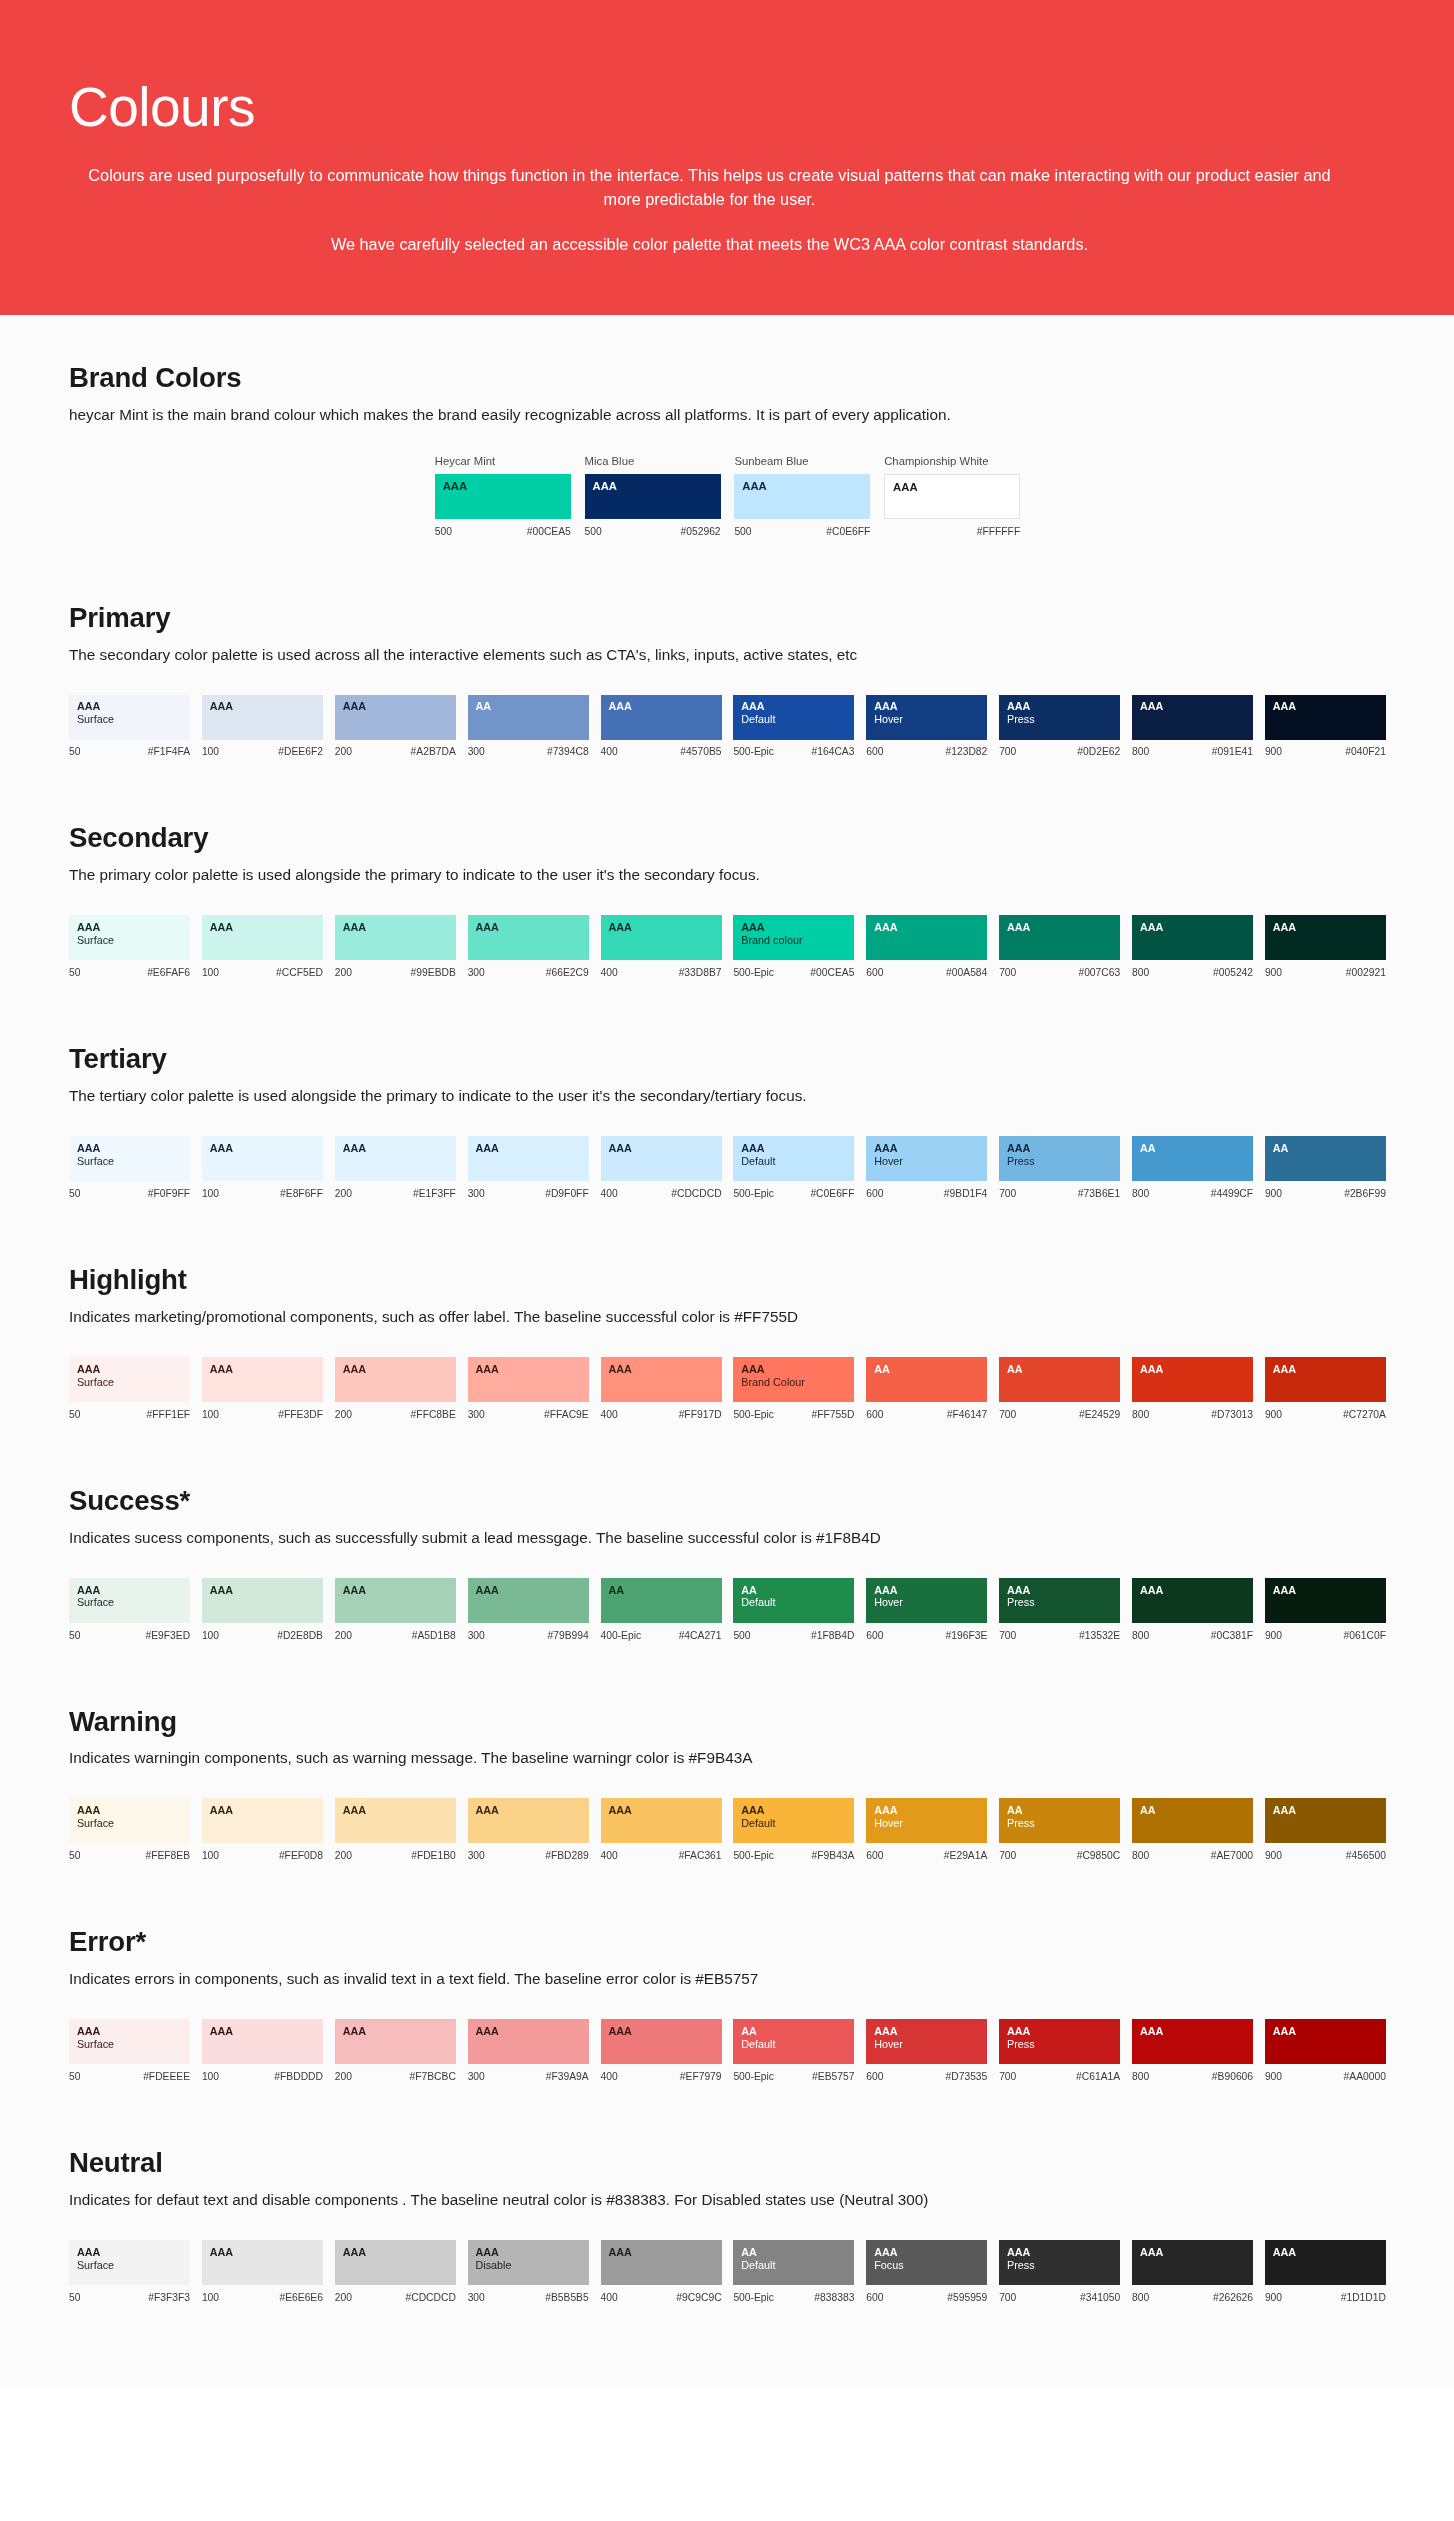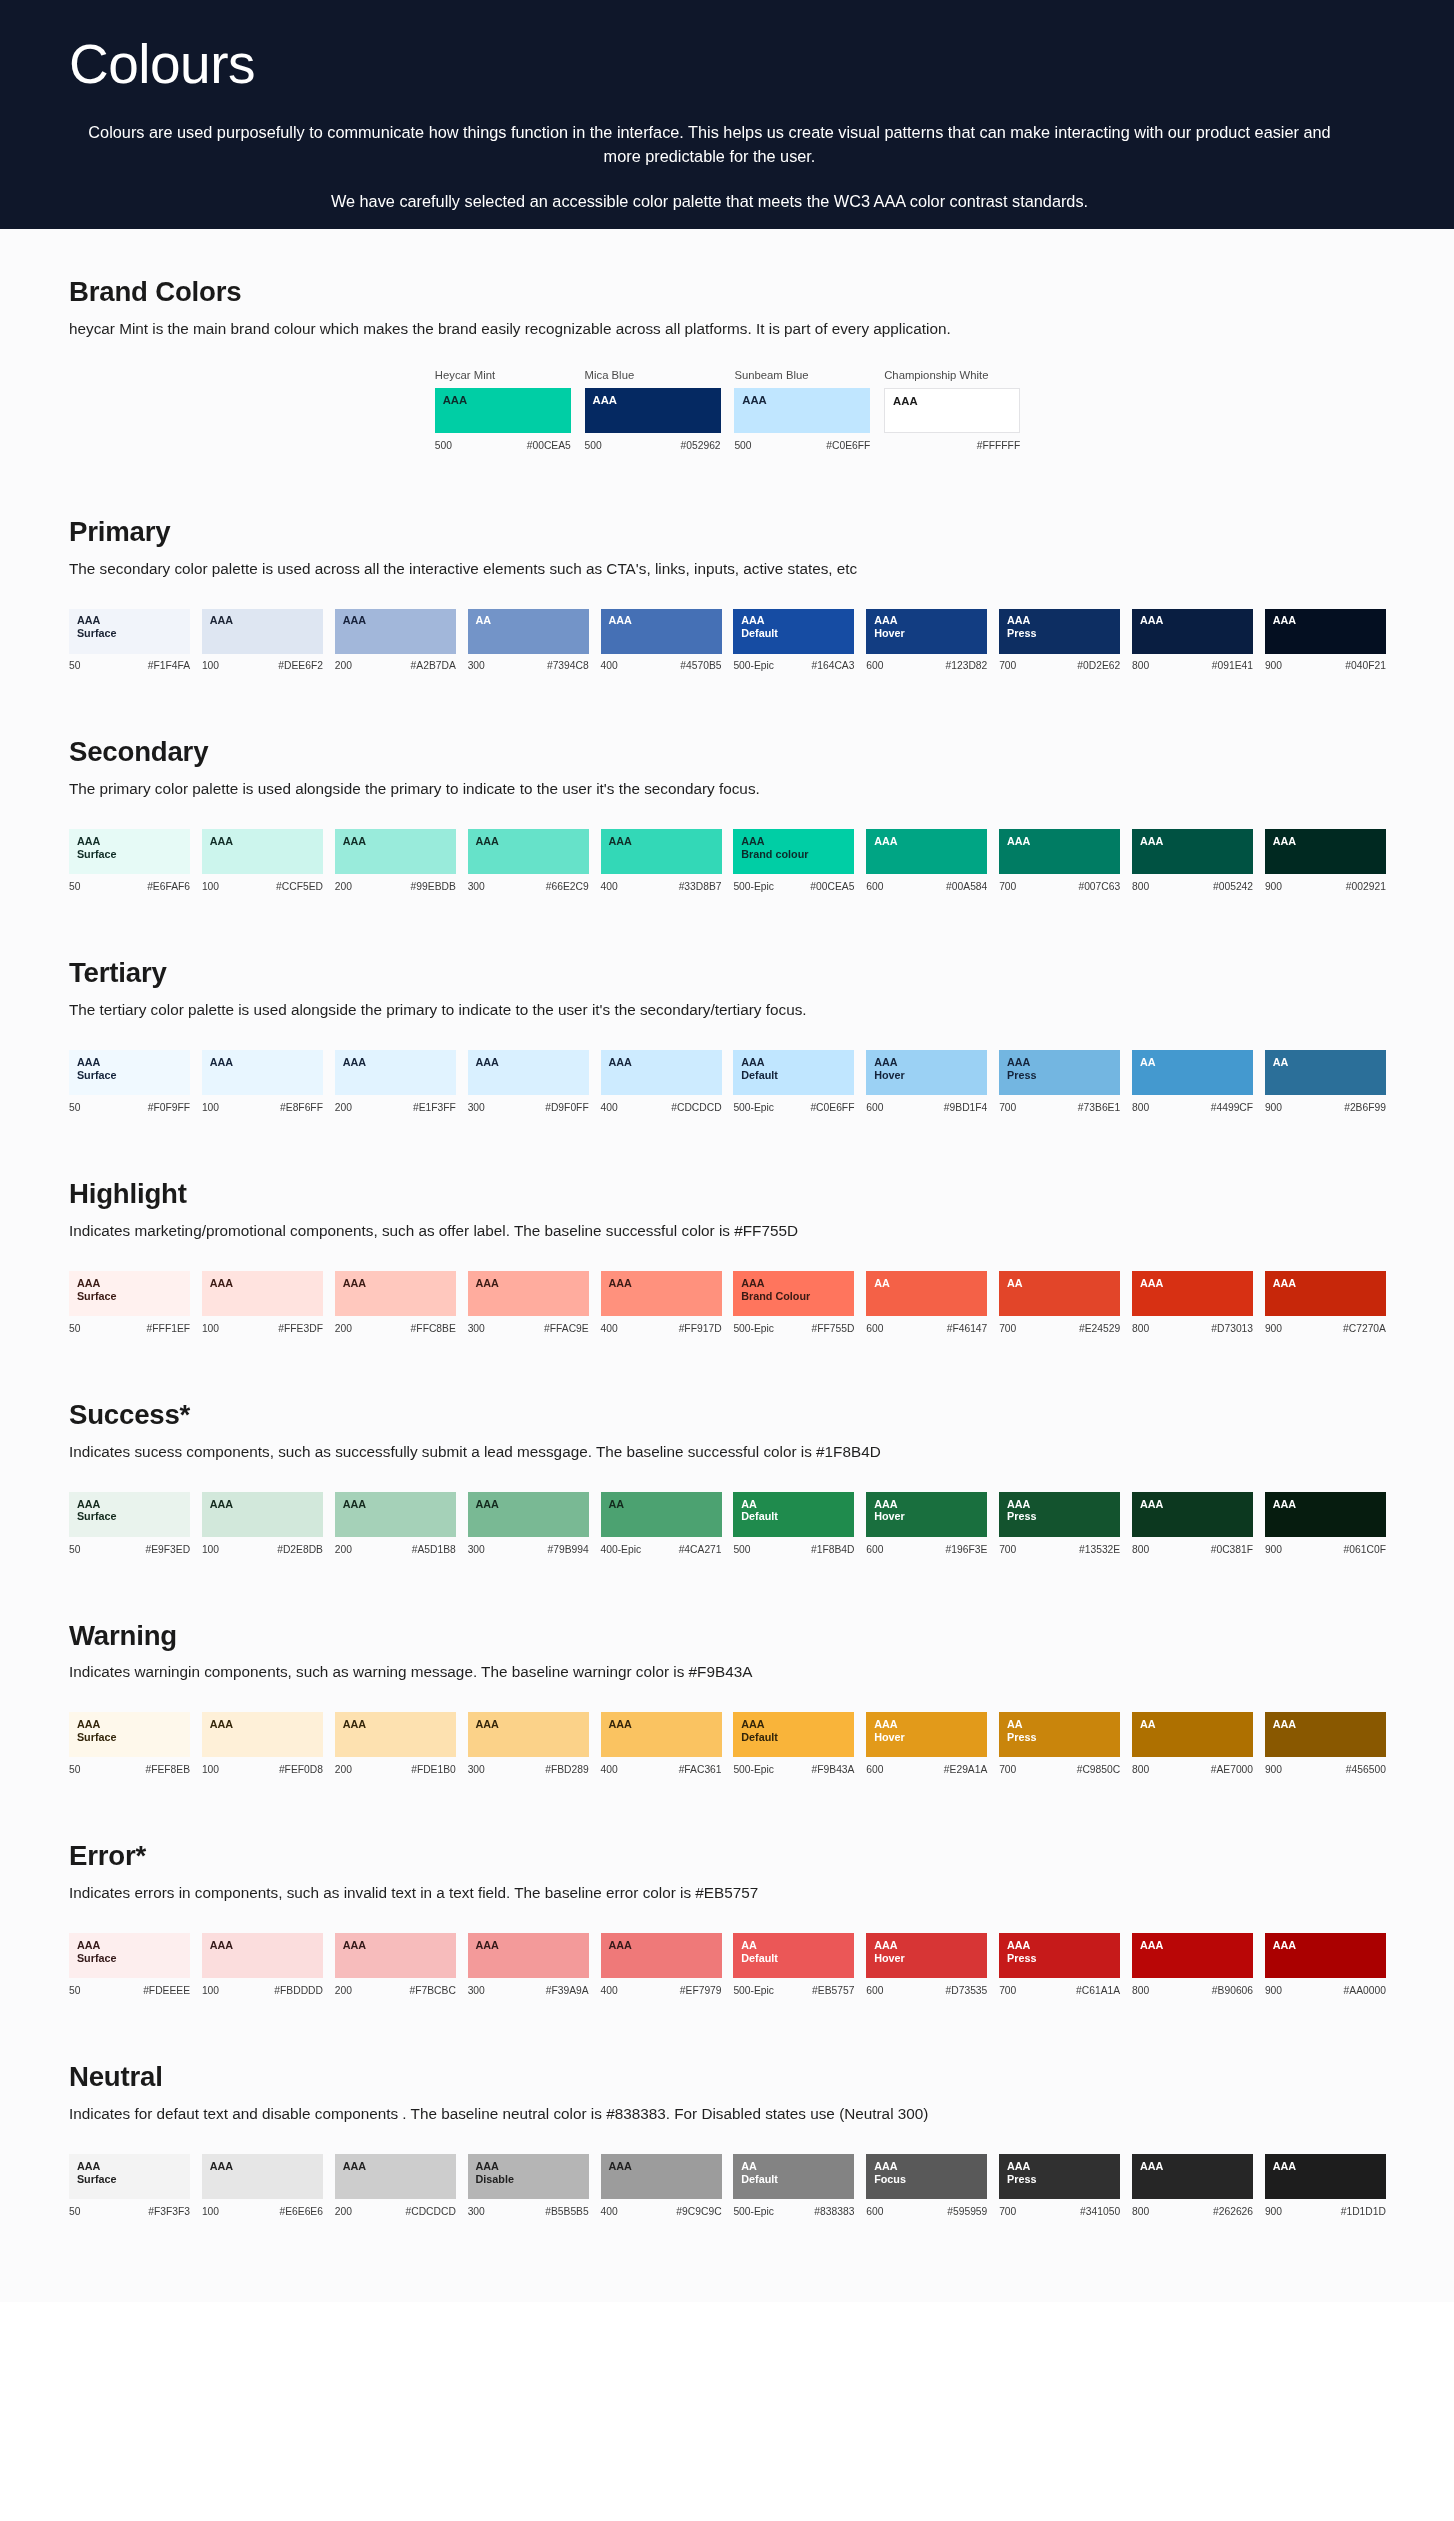--- a/index.html
+++ b/index.html
@@ -5,23 +5,23 @@
   * { box-sizing: border-box; margin: 0; padding: 0; }
   html, body {
     width: 1455px;
     background: #ffffff;
     font-family: "Liberation Sans", sans-serif;
   }
   .page { width: 1455px; position: relative; }
 
   
   .hero {
-    background: #0f172a;
-    padding: 36px 69px 59px 69px;
-    height: 229px;
+    background: #ef4444;
+    padding: 79px 69px 59px 69px;
+    height: 315px;
   }
   .hero-title {
     color: #ffffff;
     font-size: 55px;
     font-weight: 400;
     letter-spacing: -0.5px;
     line-height: 1.05;
     margin-bottom: 27.6px;
   }
   .hero-para {
@@ -88,21 +88,21 @@
     padding: 5.9px 7.9px;
     line-height: 1.18;
   }
   .swatch .aaa {
     font-size: 10.8px;
     font-weight: 700;
     display: block;
   }
   .swatch .role {
     font-size: 10.8px;
-    font-weight: 700;
+    font-weight: 400;
     display: block;
   }
   .scale-meta {
     display: flex;
     justify-content: space-between;
     margin-top: 6.9px;
     font-size: 10.3px;
     color: #3A3A3A;
     white-space: nowrap;
   }

